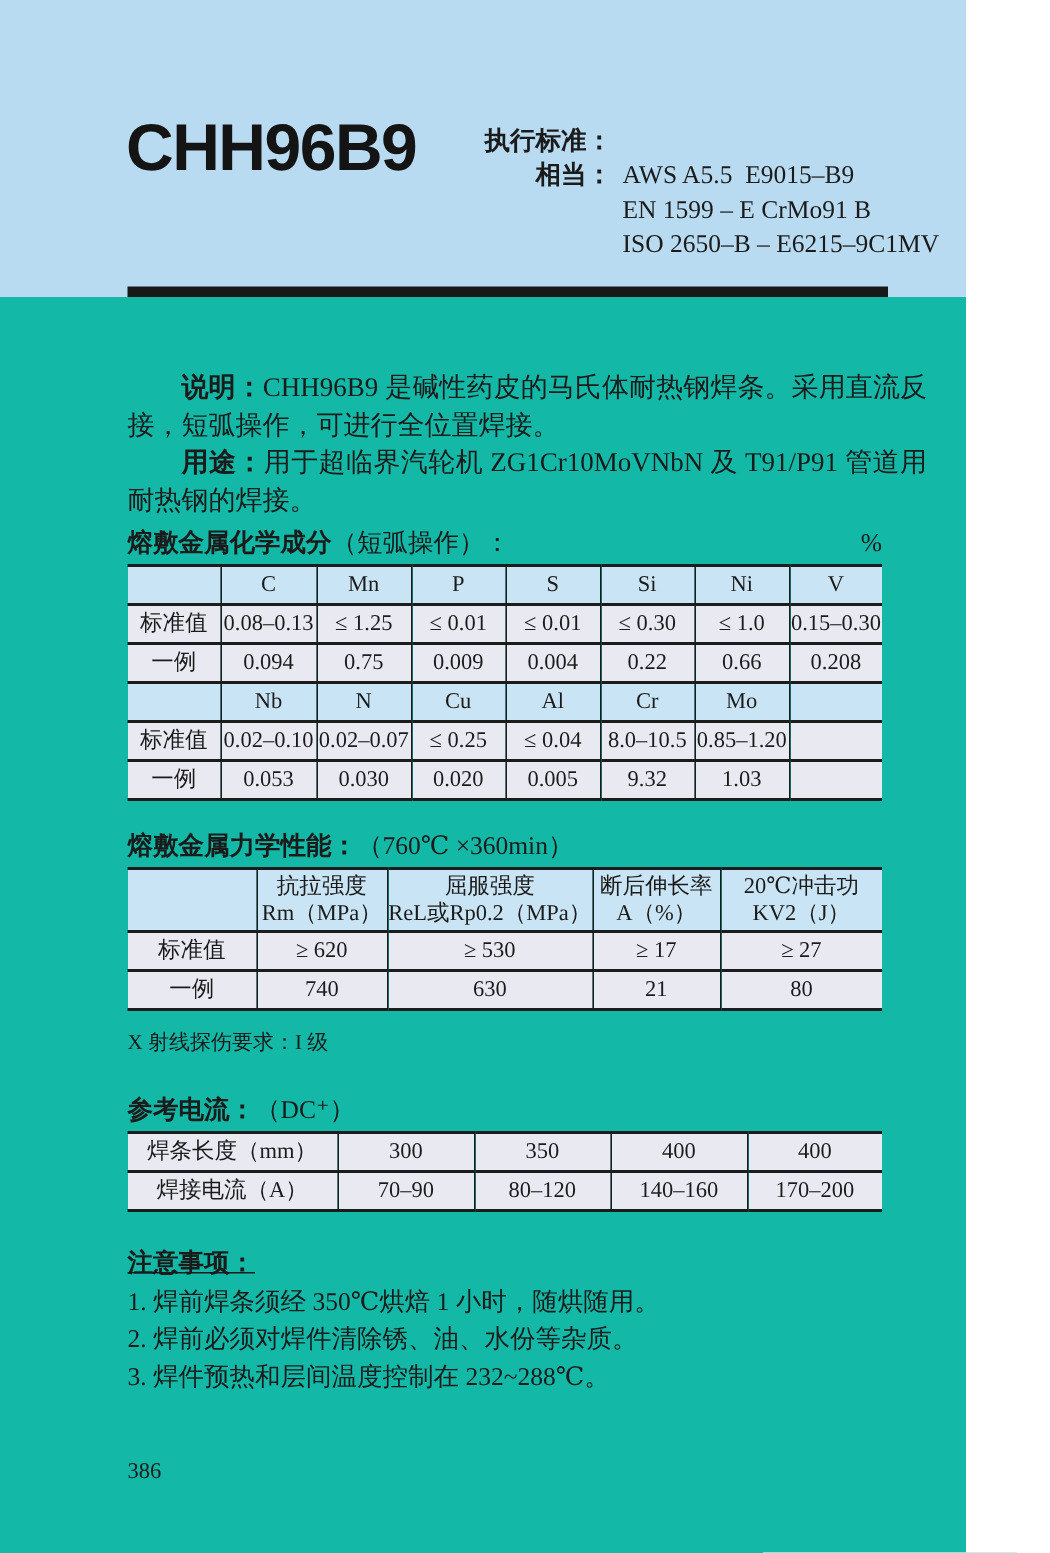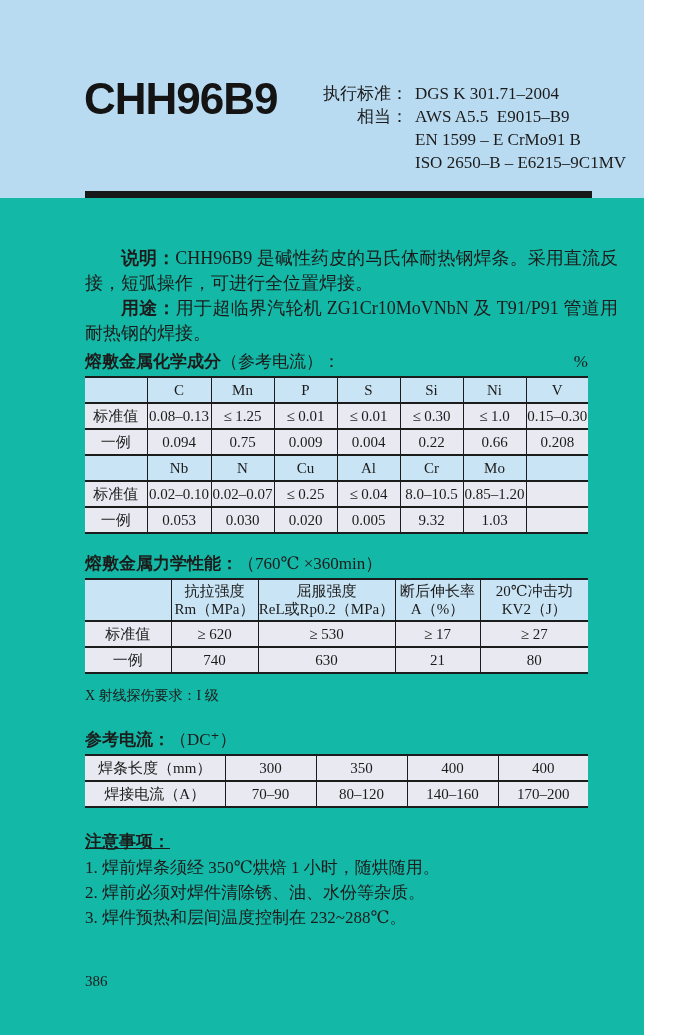--- a/index.html
+++ b/index.html
@@ -6,21 +6,21 @@
   .page{position:relative;width:644px;height:1035px;background:#14b8a6;overflow:hidden;
         font-family:"Liberation Serif","DejaVu Serif",serif;color:#1b1b1b;}
 
   
   .band{position:relative;width:700px;height:198px;background:#b9dbf1;}
   .product-code{position:absolute;left:84px;top:74px;margin:0;
         font-family:"Liberation Sans","DejaVu Sans",sans-serif;
         font-weight:800;font-size:44px;letter-spacing:-1px;color:#141414;}
   .standards{position:absolute;left:318px;top:82px;font-size:17px;line-height:23px;}
   .srow{display:flex;}
-  .slabel{width:90px;text-align:right;font-weight:normal;margin-right:7px;white-space:pre;}
+  .slabel{width:90px;text-align:right;font-weight:bold;margin-right:7px;white-space:pre;}
   .sval{white-space:pre;}
   .rule{position:absolute;left:85px;bottom:0;width:507px;height:7px;background:#181818;}
 
   
   .content{padding:48px 0 0 85px;}
   .para{margin:0;width:533px;text-indent:2em;font-size:18px;line-height:25px;text-align:justify;}
   .sec-title{display:flex;justify-content:space-between;align-items:flex-end;
         width:503px;font-size:17px;line-height:25px;}
   .sec-title .bold{font-weight:bold;}
   .mt-chem{margin-top:3px;margin-bottom:2px;}
@@ -47,21 +47,20 @@
 </head>
 <body>
 
 <div class="page">
 
   <div class="band">
     <h1 class="product-code">CHH96B9</h1>
     <div class="standards">
       <div class="srow">
         <span class="slabel">执行标准：</span>
-        <span class="sval">DGS K 301.71–2004</span>
       </div>
       <div class="srow">
         <span class="slabel">相当：</span>
         <span class="sval">AWS A5.5  E9015–B9</span>
       </div>
       <div class="srow">
         <span class="slabel"></span>
         <span class="sval">EN 1599 – E CrMo91 B</span>
       </div>
       <div class="srow">
@@ -71,21 +70,21 @@
     </div>
     <div class="rule"></div>
   </div>
 
   <div class="content">
 
     <p class="para"><b>说明：</b><span>CHH96B9 是碱性药皮的马氏体耐热钢焊条。采用直流反接，短弧操作，可进行全位置焊接。</span></p>
     <p class="para"><b>用途：</b><span>用于超临界汽轮机 ZG1Cr10MoVNbN 及 T91/P91 管道用耐热钢的焊接。</span></p>
 
     <div class="sec-title mt-chem">
-      <span><span class="bold">熔敷金属化学成分</span><span>（参考电流）：</span></span>
+      <span><span class="bold">熔敷金属化学成分</span><span>（短弧操作）：</span></span>
       <span>%</span>
     </div>
 
     <table class="tbl chem">
       <colgroup>
           <col style="width:62px">
           <col style="width:64px">
           <col style="width:63px">
           <col style="width:63px">
           <col style="width:63px">

